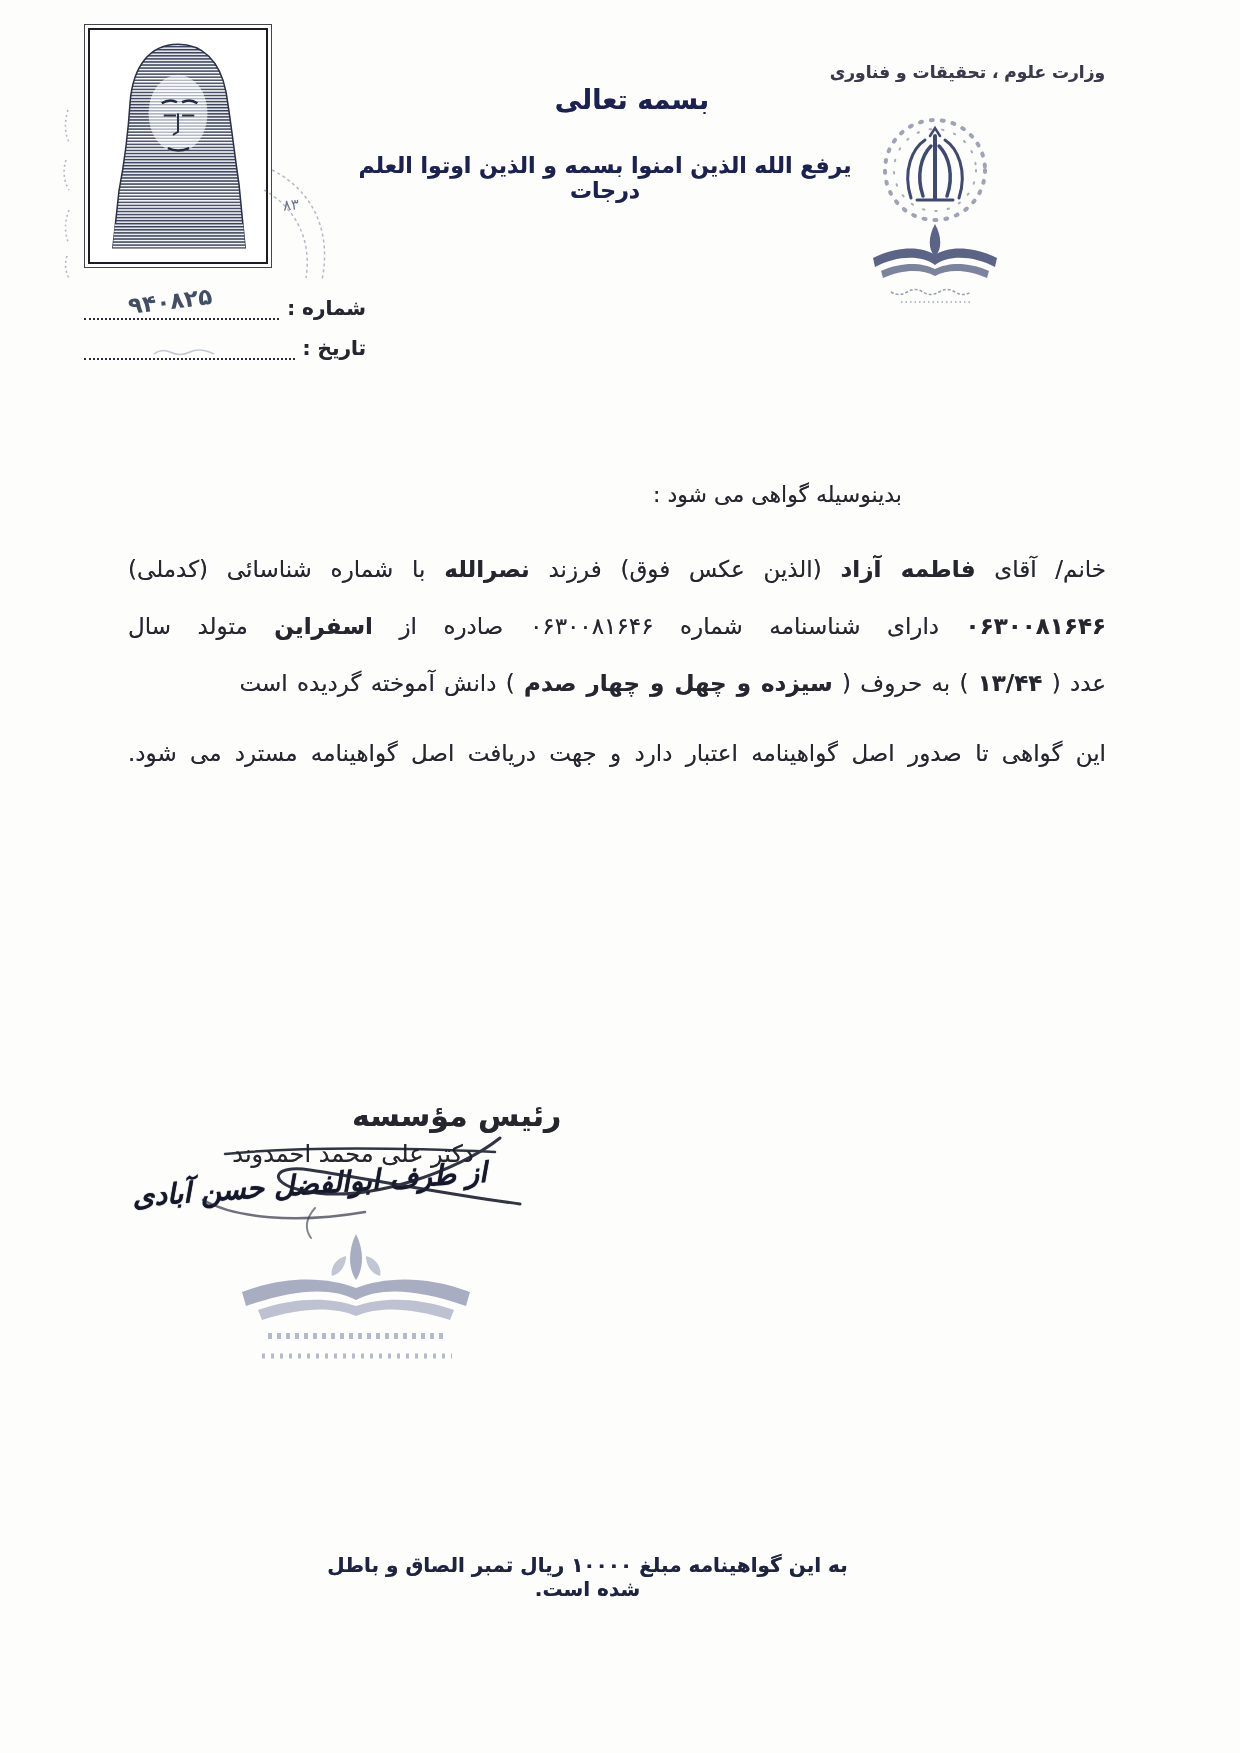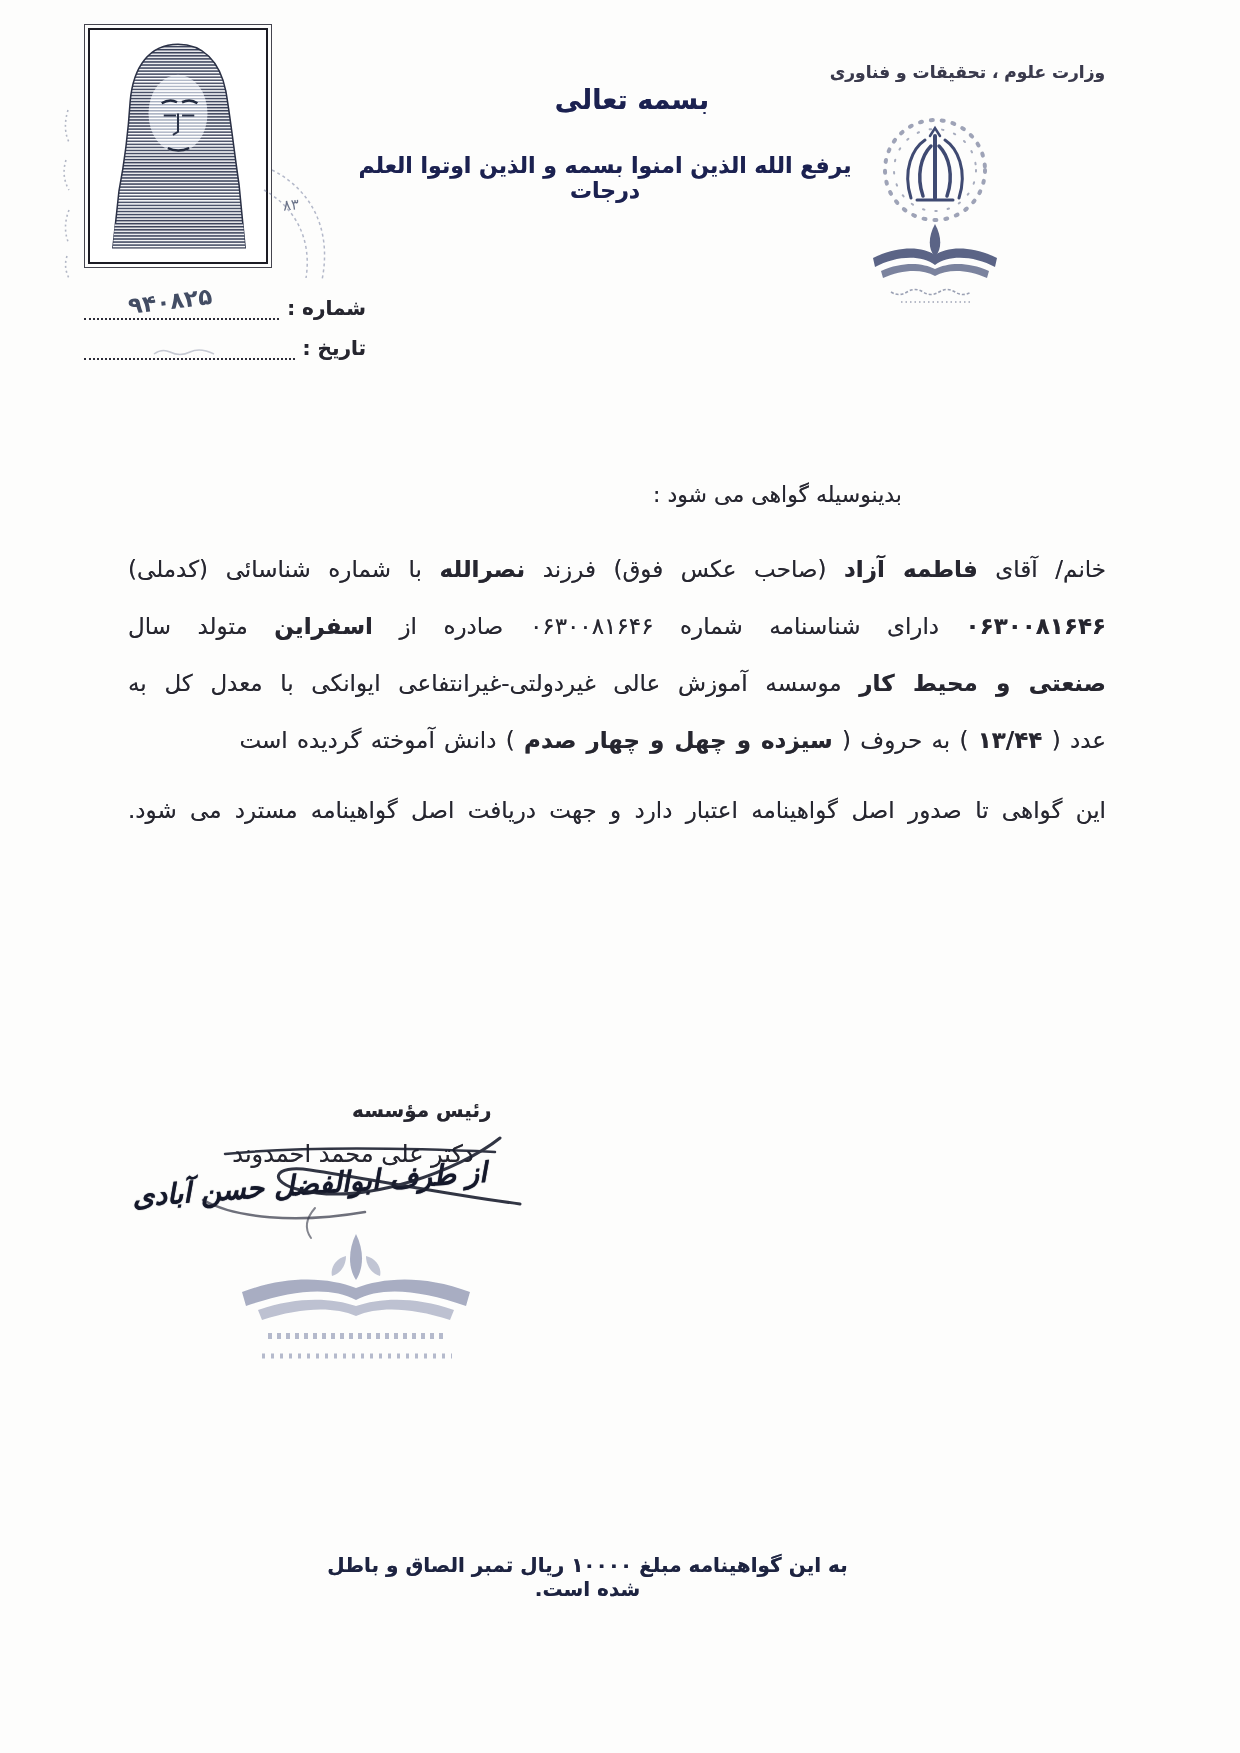--- a/index.html
+++ b/index.html
@@ -46,21 +46,21 @@
   
   .intro{top:482px;right:338px;font-size:22px;direction:rtl;}
   .body-block{left:128px;top:541px;width:978px;direction:rtl;font-size:23px;}
   .body-line{height:57px;line-height:57px;text-align:justify;text-align-last:justify;
     word-spacing:2px;white-space:nowrap;}
   .body-line.last{text-align:right;text-align-last:right;}
   .validity{margin-top:17px;height:48px;line-height:48px;text-align:justify;
     text-align-last:justify;word-spacing:2px;white-space:nowrap;}
 
   
-  .sig-role{left:352px;top:1098px;font-size:20px;font-weight:bold;direction:rtl;}
+  .sig-role{left:352px;top:1098px;font-size:30px;font-weight:bold;direction:rtl;}
   .sig-name{left:198px;top:1140px;width:310px;text-align:center;font-size:24px;direction:rtl;}
   .sig-hand{left:132px;top:1168px;font-size:28px;font-weight:bold;font-style:italic;
     color:#14182a;direction:rtl;transform:rotate(-4deg);letter-spacing:1px;
     text-shadow:0 0 1px rgba(10,15,35,.8);}
   .sig-scrawl{left:165px;top:1088px;width:400px;height:160px;}
   .stamp{left:228px;top:1228px;width:256px;height:150px;opacity:.8;}
 
   
   .footer-note{left:325px;top:1553px;width:525px;text-align:center;font-size:20px;
     font-weight:bold;color:#1d2340;direction:rtl;text-shadow:0 0 .5px rgba(20,30,70,.6);}
@@ -138,23 +138,22 @@
     <span class="dotted"></span>
   </div>
   <svg class="abs hand-date-smudge" viewBox="0 0 70 16">
     <path d="M4 10 q8 -6 16 -2 q10 5 20 0 q10 -5 24 2" stroke="#4a5578" stroke-width="1.5" fill="none"></path>
   </svg>
 
 
   <div class="abs intro ink">بدینوسیله گواهی می شود :</div>
 
   <div class="abs body-block ink">
-    <div class="body-line"><span>خانم/ آقای </span><span class="b">فاطمه آزاد</span><span>  (صاحب عکس فوق) فرزند </span><span class="b">نصرالله</span><span>  با شماره شناسائی (کدملی)</span></div>
+    <div class="body-line"><span>خانم/ آقای </span><span class="b">فاطمه آزاد</span><span>  (الذین عکس فوق) فرزند </span><span class="b">نصرالله</span><span>  با شماره شناسائی (کدملی)</span></div>
     <div class="body-line"><span class="b">۰۶۳۰۰۸۱۶۴۶</span><span>  دارای شناسنامه شماره </span><span>۰۶۳۰۰۸۱۶۴۶</span><span>  صادره از </span><span class="b">اسفراین</span><span>  متولد سال</span></div>
-    <div class="body-line"><span class="b">صنعتی و محیط کار</span><span>  موسسه آموزش عالی غیردولتی-غیرانتفاعی ایوانکی با معدل کل به</span></div>
     <div class="body-line last"><span>عدد ( </span><span class="b">۱۳/۴۴</span><span> ) به حروف ( </span><span class="b">سیزده و چهل و چهار صدم</span><span> ) دانش آموخته گردیده است</span></div>
     <div class="validity">این گواهی تا صدور اصل گواهینامه اعتبار دارد و جهت دریافت اصل گواهینامه مسترد می شود.</div>
   </div>
 
   <div class="abs sig-role ink">رئیس مؤسسه</div>
   <div class="abs sig-name ink">دکتر علی محمد احمدوند</div>
   <div class="abs sig-hand">از طرف ابوالفضل حسن آبادی</div>
   <svg class="abs sig-scrawl" viewBox="0 0 400 160">
     <g stroke="#1c2030" fill="none" stroke-linecap="round" opacity=".9">
       <path d="M60 66 C140 58 240 60 330 64" stroke-width="2.5"></path>

